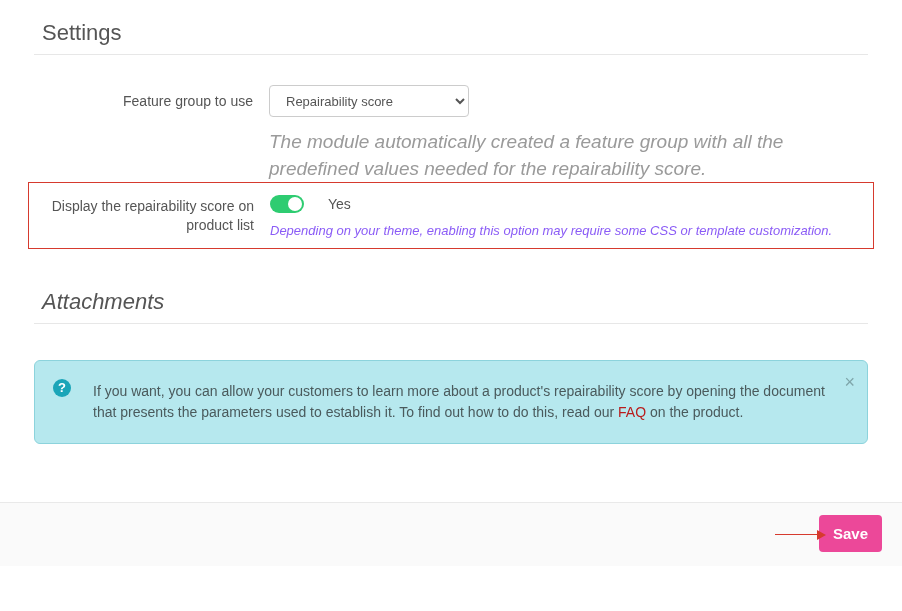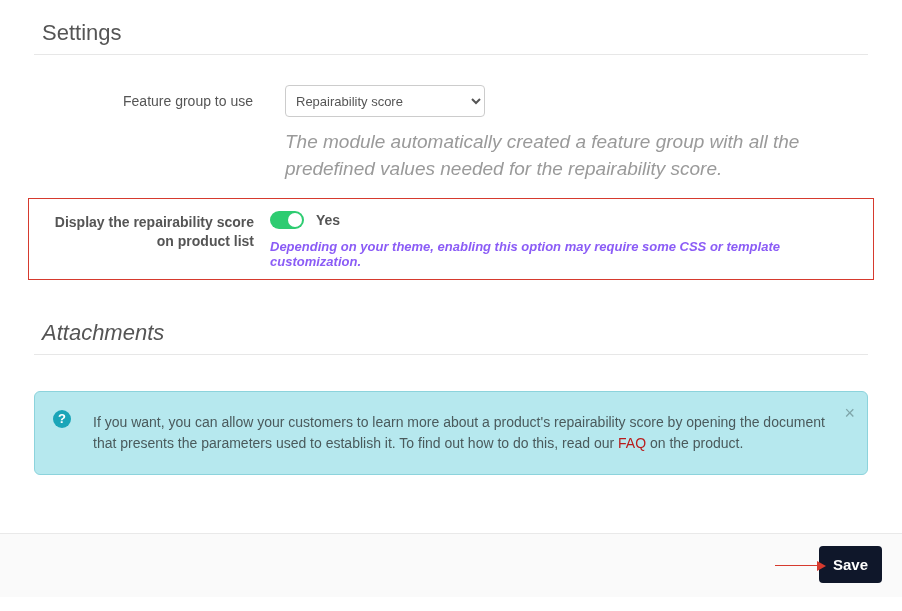--- a/index.html
+++ b/index.html
@@ -20,73 +20,70 @@
     color: #555;
     margin: 10px 0 8px 8px;
   }
   .hr {
     border: none;
     border-top: 1px solid #e7e7e7;
     margin: 0 0 30px 0;
   }
   .form-row {
     display: flex;
-    margin-bottom: 16px;
-    gap: 16px;
   }
   .form-label {
     width: 235px;
     text-align: right;
     padding-right: 16px;
     padding-top: 8px;
     color: #555;
   }
   .form-control {
     flex: 1;
   }
   select {
     width: 200px;
     height: 32px;
     border: 1px solid #ccc;
     border-radius: 4px;
     background: #fff;
-    padding: 4px 6px;
+    padding: 4px 12px;
     font-size: 13px;
     color: #555;
   }
   .help-text {
     font-style: italic;
     color: #9a9a9a;
     font-size: 19px;
     margin-top: 12px;
     line-height: 1.4;
   }
   .highlight-box {
     border: 1.5px solid #d63a2e;
     padding: 12px 6px 10px 6px;
     margin-left: -6px;
     margin-right: -6px;
   }
   .switch-row {
     display: flex;
-    font-weight: bold;
   }
   .switch-row .form-label {
     padding-top: 2px;
     line-height: 1.35;
   }
   .switch-control {
     flex: 1;
     display: flex;
     flex-direction: column;
   }
   .switch-line {
     display: flex;
     align-items: center;
-    gap: 12px;
+    gap: 24px;
   }
   .switch {
     position: relative;
     width: 34px;
     height: 18px;
     background: #2ecc71;
     border-radius: 10px;
     display: inline-block;
     flex-shrink: 0;
   }
@@ -146,21 +143,21 @@
     border-top: 1px solid #e9e9e9;
     background: #fafafa;
     margin-top: 58px;
     padding: 12px 20px 14px 20px;
     display: flex;
     justify-content: flex-end;
     align-items: center;
     position: relative;
   }
   .save-btn {
-    background: #0f172a;
+    background: #ec4899;
     color: #fff;
     border: none;
     border-radius: 4px;
     padding: 10px 14px;
     font-size: 15px;
     font-weight: 600;
     cursor: pointer;
   }
   .arrow {
     position: absolute;

